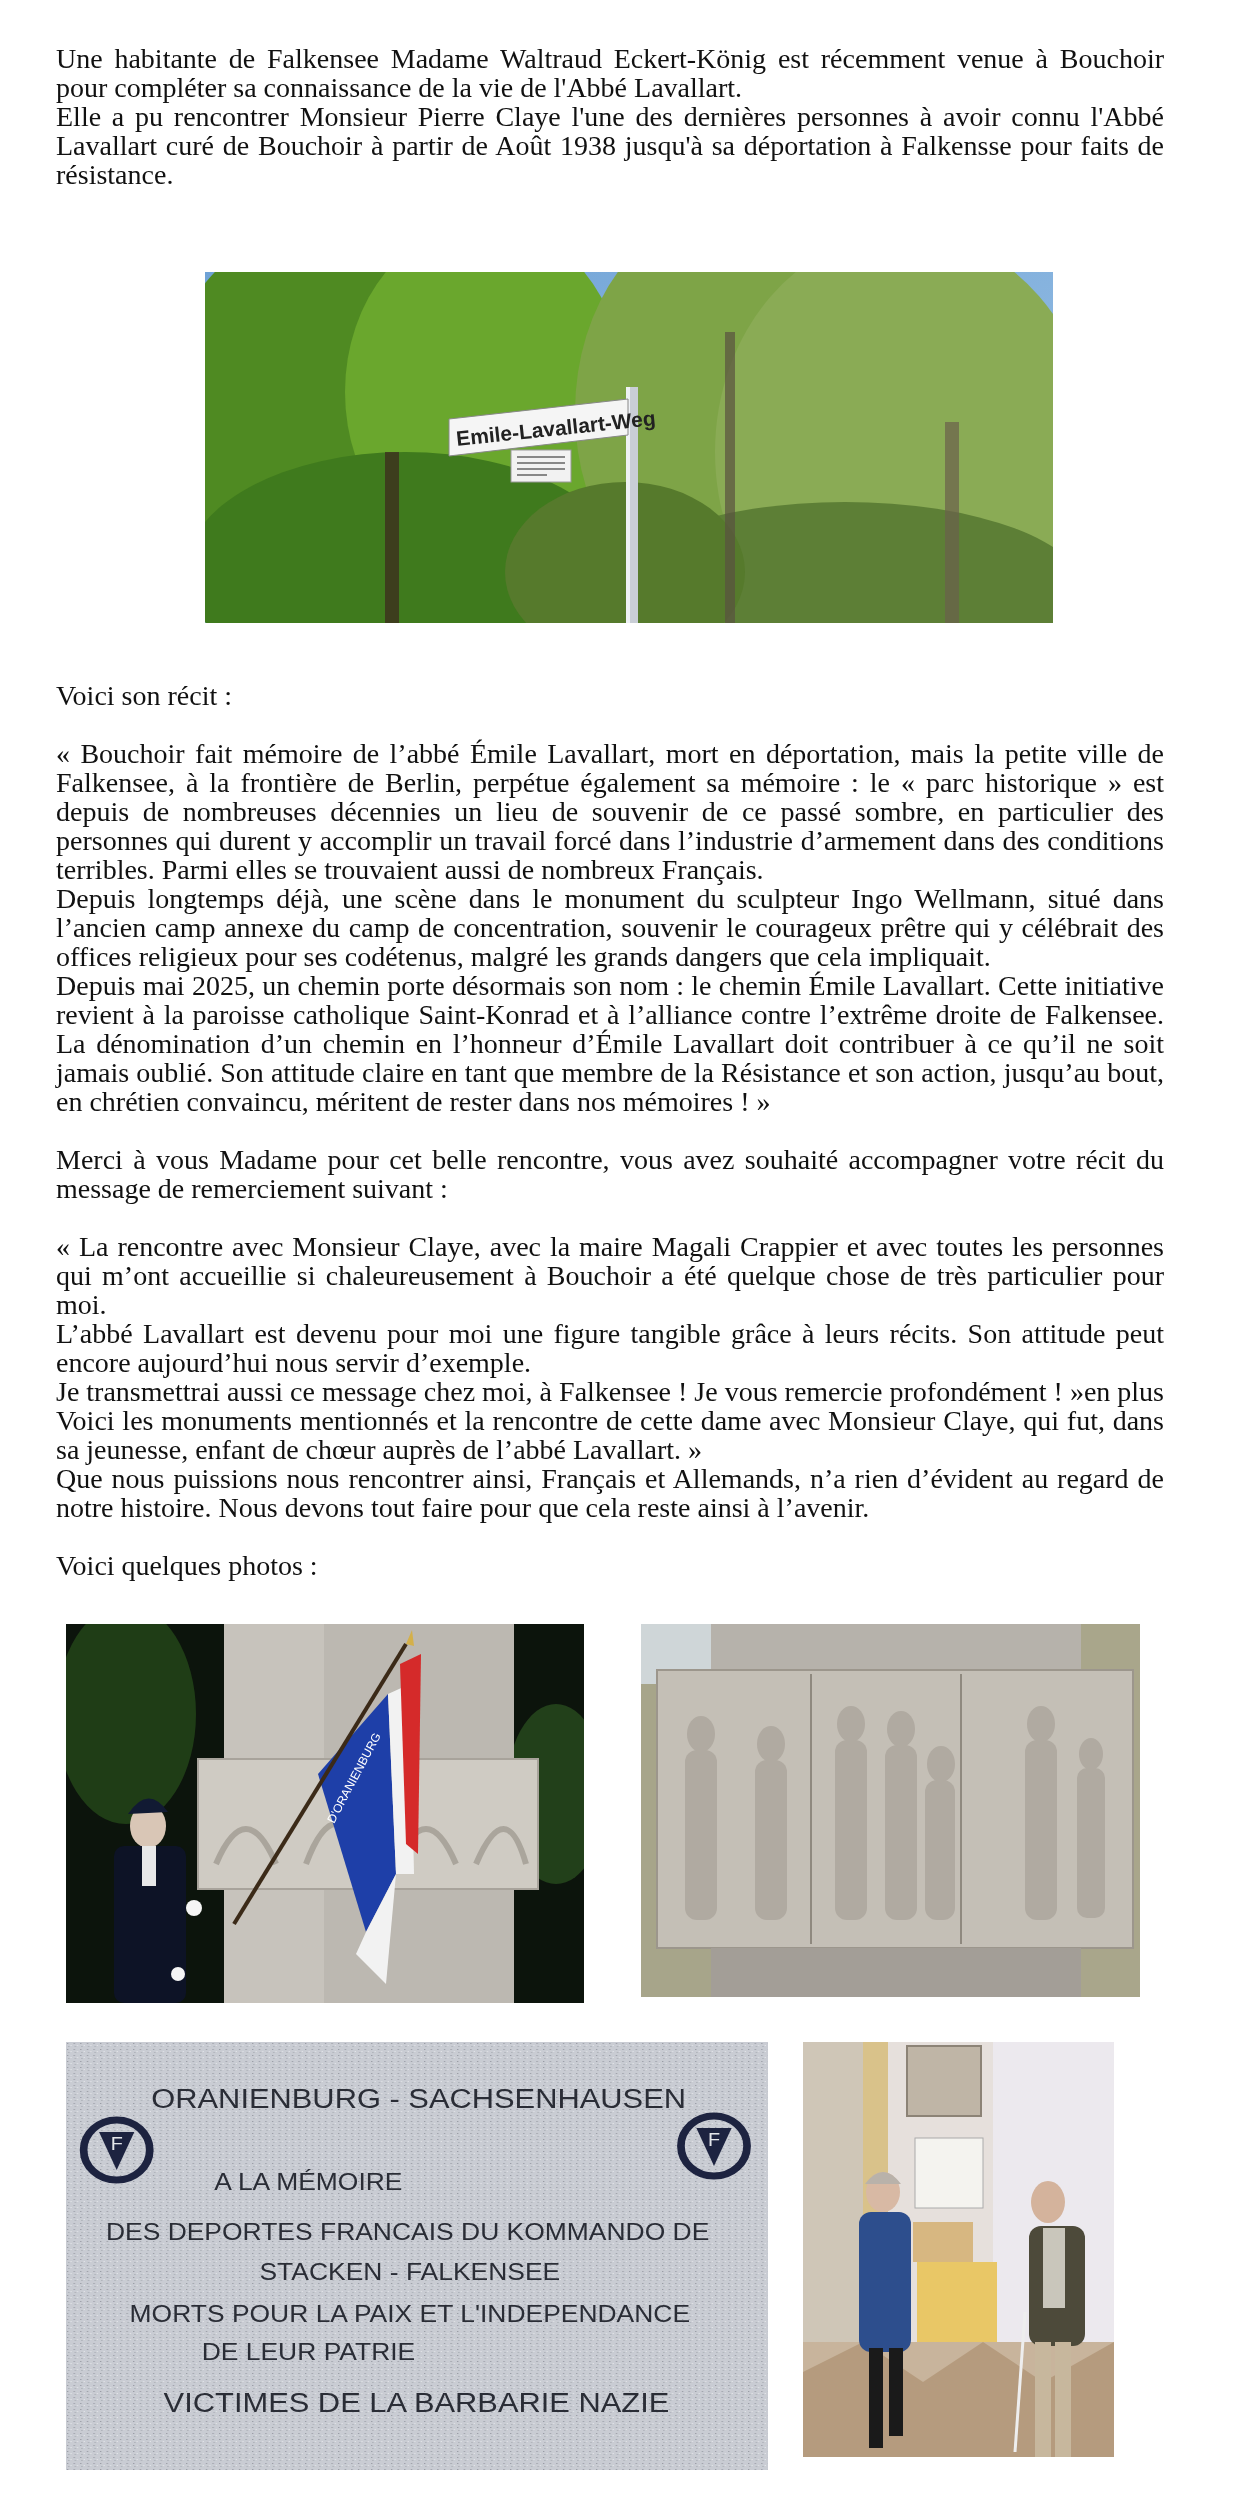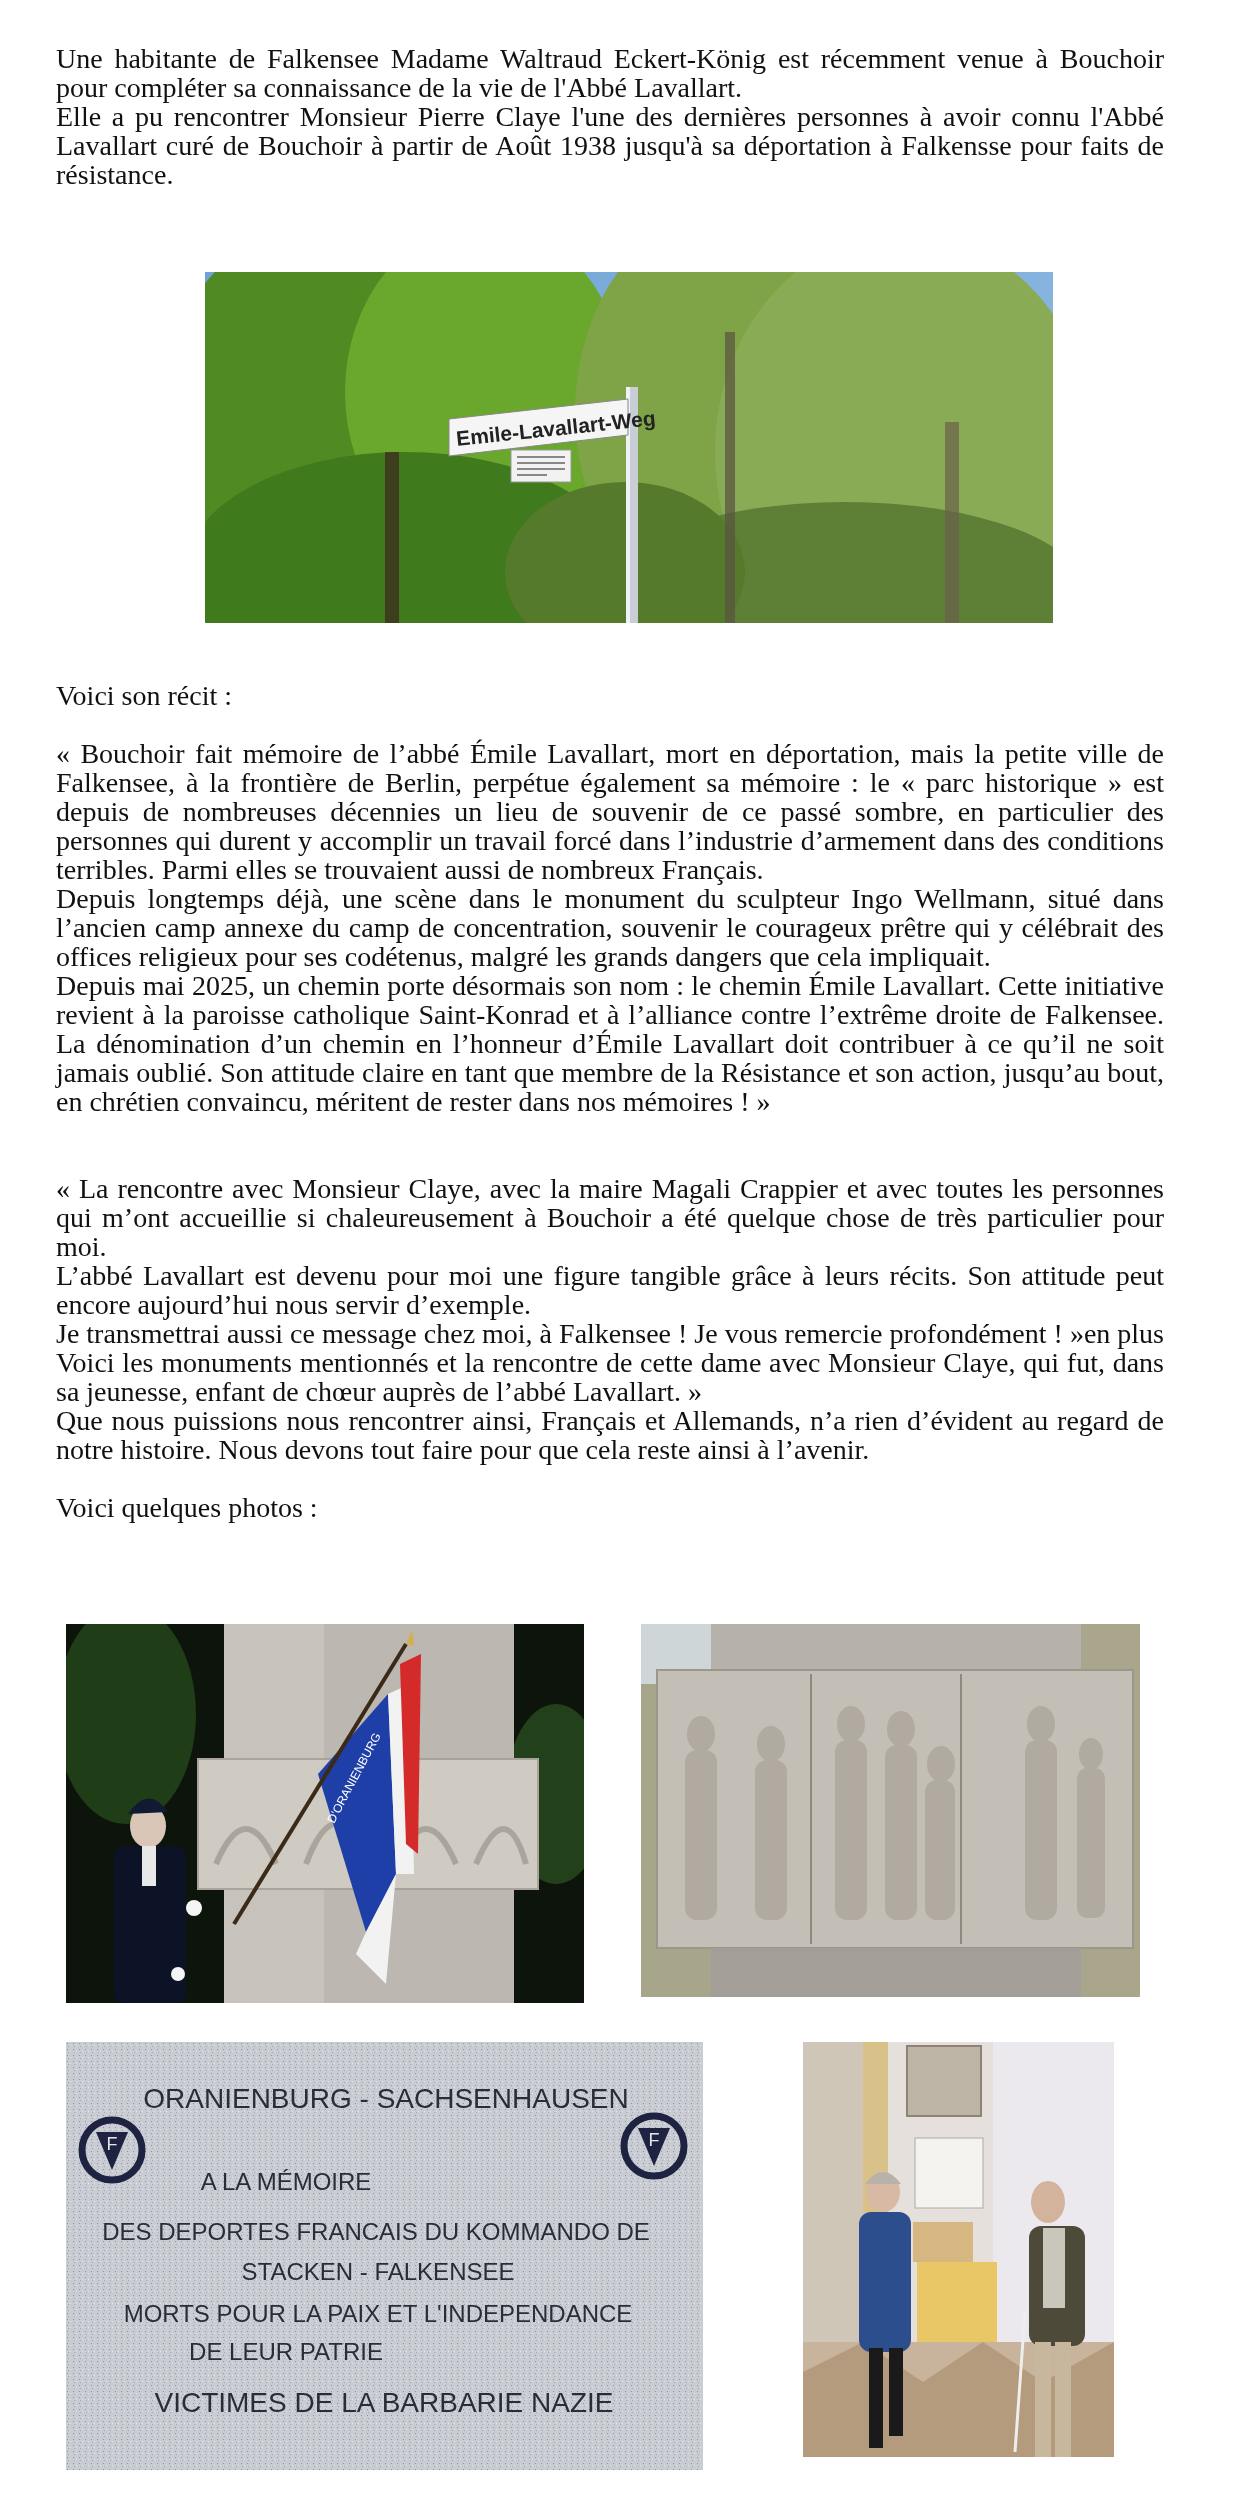--- a/index.html
+++ b/index.html
@@ -55,20 +55,21 @@
 </div>
 
 <div class="txt" style="top:652px;">
   <div class="gap"></div>
   <p>Voici son récit :</p>
   <div class="gap"></div>
   <p>« Bouchoir fait mémoire de l’abbé Émile Lavallart, mort en déportation, mais la petite ville de Falkensee, à la frontière de Berlin, perpétue également sa mémoire : le « parc historique » est depuis de nombreuses décennies un lieu de souvenir de ce passé sombre, en particulier des personnes qui durent y accomplir un travail forcé dans l’industrie d’armement dans des conditions terribles. Parmi elles se trouvaient aussi de nombreux Français.</p>
   <p>Depuis longtemps déjà, une scène dans le monument du sculpteur Ingo Wellmann, situé dans l’ancien camp annexe du camp de concentration, souvenir le courageux prêtre qui y célébrait des offices religieux pour ses codétenus, malgré les grands dangers que cela impliquait.</p>
   <p>Depuis mai 2025, un chemin porte désormais son nom : le chemin Émile Lavallart. Cette initiative revient à la paroisse catholique Saint-Konrad et à l’alliance contre l’extrême droite de Falkensee. La dénomination d’un chemin en l’honneur d’Émile Lavallart doit contribuer à ce qu’il ne soit jamais oublié. Son attitude claire en tant que membre de la Résistance et son action, jusqu’au bout, en chrétien convaincu, méritent de rester dans nos mémoires ! »</p>
   <div class="gap"></div>
+  <p>Merci à vous Madame pour cet belle rencontre, vous avez souhaité accompagner votre récit du message de remerciement suivant :</p>
   <div class="gap"></div>
   <p>« La rencontre avec Monsieur Claye, avec la maire Magali Crappier et avec toutes les personnes qui m’ont accueillie si chaleureusement à Bouchoir a été quelque chose de très particulier pour moi.</p>
   <p>L’abbé Lavallart est devenu pour moi une figure tangible grâce à leurs récits. Son attitude peut encore aujourd’hui nous servir d’exemple.</p>
   <p>Je transmettrai aussi ce message chez moi, à Falkensee ! Je vous remercie profondément ! »en plus Voici les monuments mentionnés et la rencontre de cette dame avec Monsieur Claye, qui fut, dans sa jeunesse, enfant de chœur auprès de l’abbé Lavallart. »</p>
   <p>Que nous puissions nous rencontrer ainsi, Français et Allemands, n’a rien d’évident au regard de notre histoire. Nous devons tout faire pour que cela reste ainsi à l’avenir.</p>
   <div class="gap"></div>
   <p>Voici quelques photos :</p>
 </div>
 
 <div class="photo" style="left:66px; top:1624px; width:518px; height:379px;">
@@ -124,21 +125,21 @@
         <rect x="284" y="156" width="30" height="140" rx="12"></rect>
       <ellipse cx="400" cy="100" rx="14" ry="18"></ellipse>
         <rect x="384" y="116" width="32" height="180" rx="12"></rect>
       <ellipse cx="450" cy="130" rx="12" ry="16"></ellipse>
         <rect x="436" y="144" width="28" height="150" rx="10"></rect>
     </g>
     <rect x="70" y="324" width="370" height="49" fill="#a39e97"></rect>
   </svg>
 </div>
 
-<div class="photo" style="left:66px; top:2042px; width:637px; height:428px;">
+<div class="photo" style="left:66px; top:2042px; width:702px; height:428px;">
   <svg viewBox="0 0 637 428" preserveAspectRatio="none">
     <defs>
       <pattern id="granite" width="6" height="6" patternUnits="userSpaceOnUse">
         <rect width="6" height="6" fill="#c9ccd3"></rect>
         <rect x="1" y="1" width="1" height="1" fill="#8f939c"></rect>
         <rect x="4" y="3" width="1" height="1" fill="#e6e8ec"></rect>
         <rect x="2" y="4" width="1" height="1" fill="#a4a8b0"></rect>
       </pattern>
     </defs>
     <rect width="637" height="428" fill="url(#granite)"></rect>

